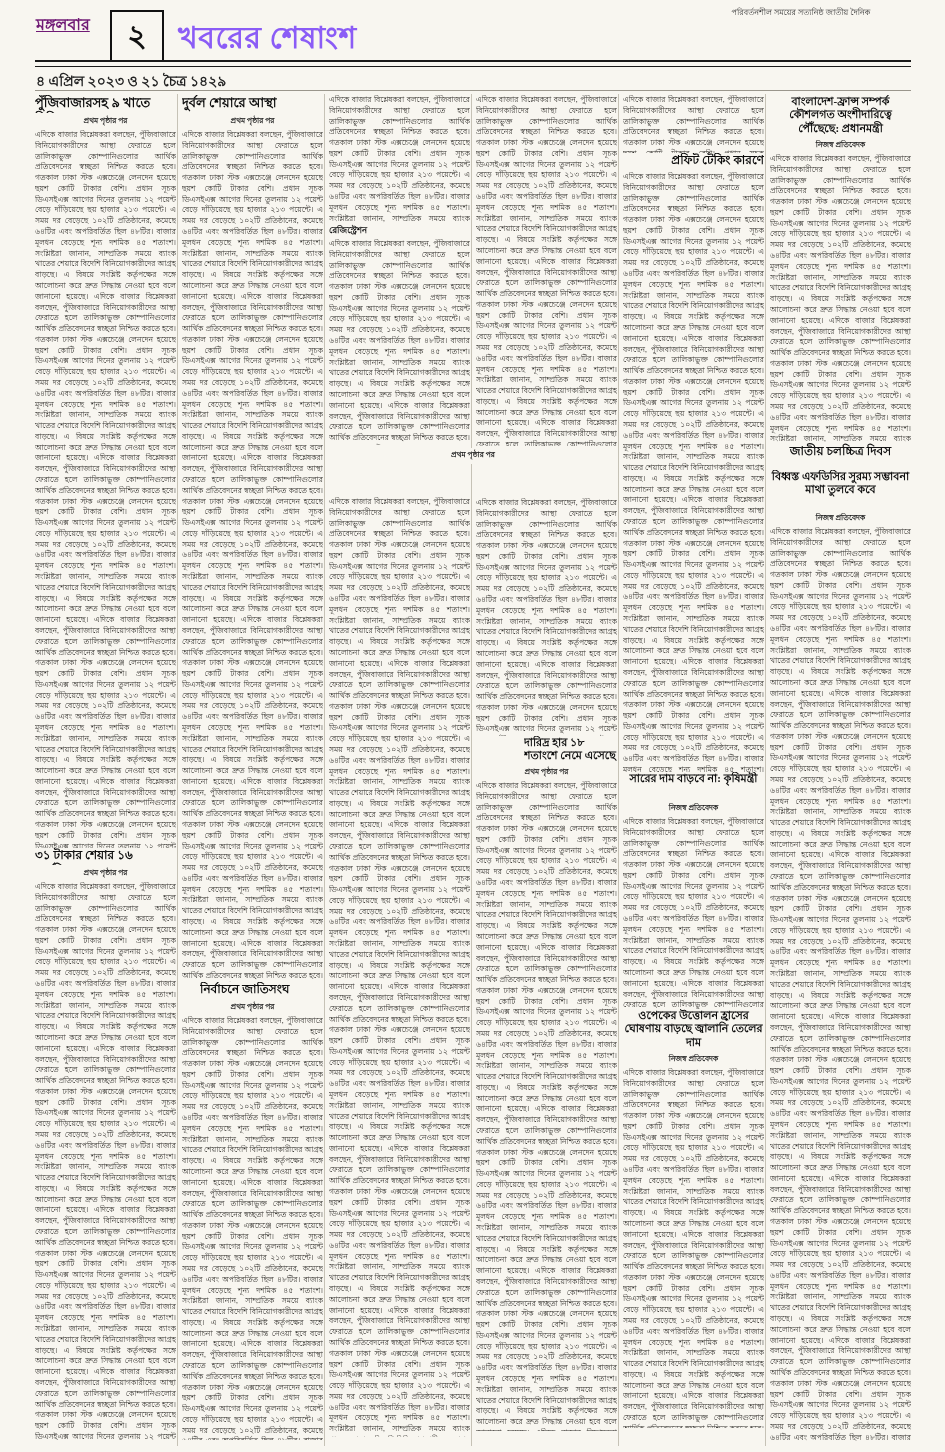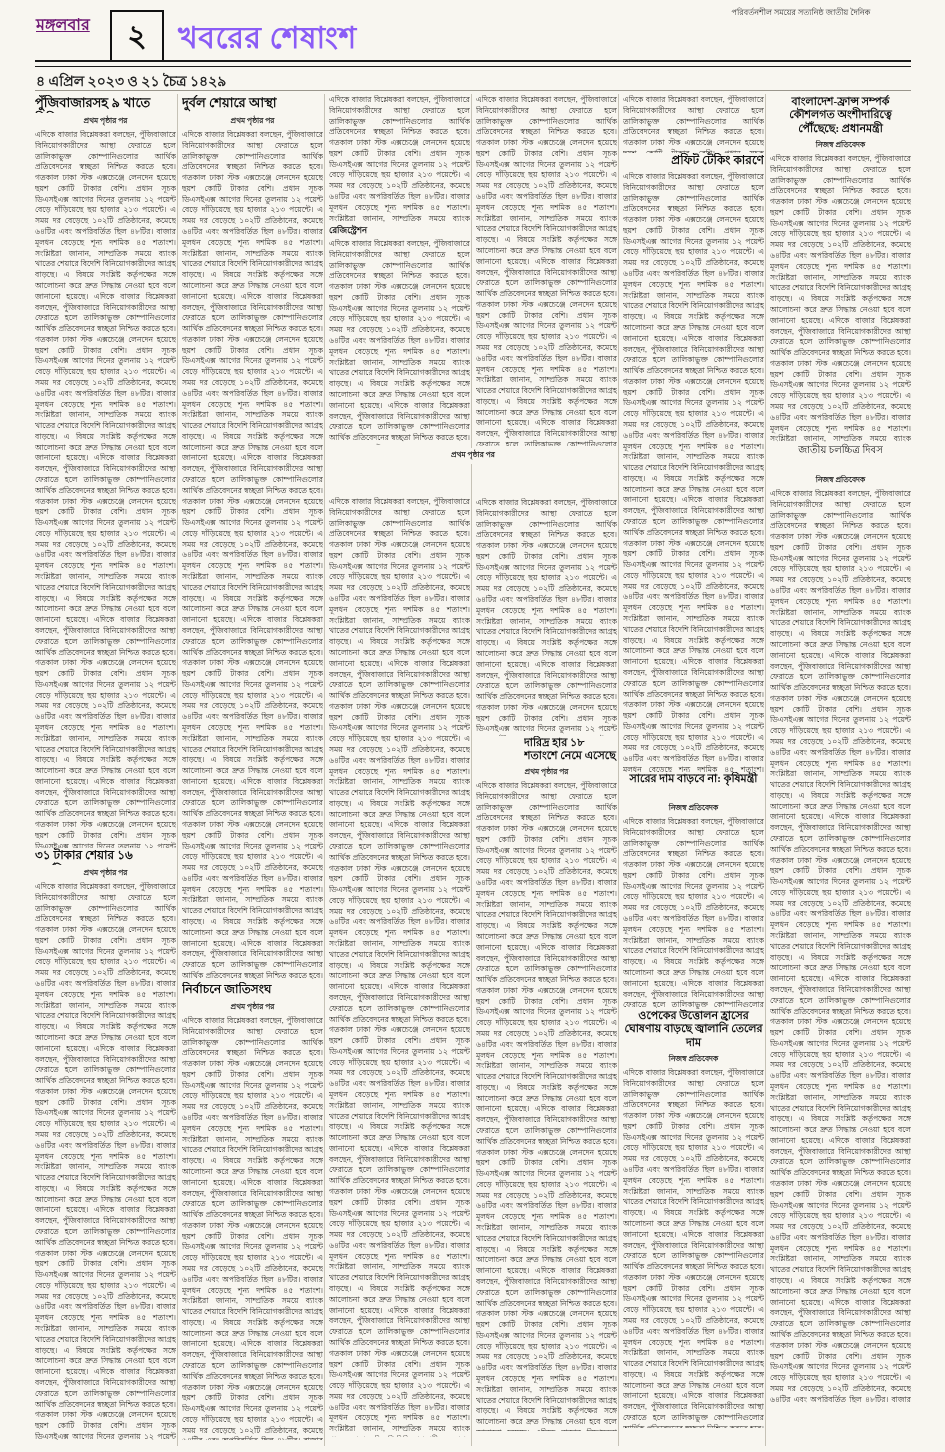--- a/index.html
+++ b/index.html
@@ -22,21 +22,21 @@
   .vrule{position:absolute;top:94px;height:1352px;width:1px;background:#c6c2b6;}
   .col{position:absolute;top:95px;width:141px;}
   .body-text{font-size:7.6px;line-height:1.42;text-align:justify;color:#33312d;overflow:hidden;
              font-family:"Liberation Serif","DejaVu Serif",serif;word-break:break-word;}
   .headline{font-weight:bold;color:#0c0c0c;line-height:1.22;overflow:hidden;margin:0 0 2px 0;}
   .hl-lg{font-size:13px;}
   .hl-md{font-size:12px;}
   .hl-sm{font-size:11px;}
   .cont-label,.byline{font-size:7.5px;font-weight:bold;text-align:center;color:#222;margin:1px 0 3px 0;}
   .subhead{font-size:8.5px;font-weight:bold;color:#111;margin:1px 0;}
-  .kicker{font-size:10px;font-weight:normal;text-align:center;color:#111;margin:0 0 15px 0;}
+  .kicker{font-size:12px;font-weight:bold;text-align:center;color:#111;margin:0 0 8px 0;}
   .span-heading{position:absolute;left:329px;width:288px;top:448px;text-align:center;background:#f8f6f0;}
   .center{text-align:center;}
 </style>
 </head>
 <body>
 
 <div class="page">
 
   <div class="weekday">মঙ্গলবার</div>
   <div class="pagebox">
@@ -62,21 +62,21 @@
     <div class="body-text" style="height:718px;">এদিকে বাজার বিশ্লেষকরা বলছেন, পুঁজিবাজারে বিনিয়োগকারীদের আস্থা ফেরাতে হলে তালিকাভুক্ত কোম্পানিগুলোর আর্থিক প্রতিবেদনের স্বচ্ছতা নিশ্চিত করতে হবে। গতকাল ঢাকা স্টক এক্সচেঞ্জে লেনদেন হয়েছে ছয়শ কোটি টাকার বেশি। প্রধান সূচক ডিএসইএক্স আগের দিনের তুলনায় ১২ পয়েন্ট বেড়ে দাঁড়িয়েছে ছয় হাজার ২১৩ পয়েন্টে। এ সময় দর বেড়েছে ১০২টি প্রতিষ্ঠানের, কমেছে ৬৪টির এবং অপরিবর্তিত ছিল ৪৮টির। বাজার মূলধন বেড়েছে শূন্য দশমিক ৪৫ শতাংশ। সংশ্লিষ্টরা জানান, সাম্প্রতিক সময়ে ব্যাংক খাতের শেয়ারে বিদেশি বিনিয়োগকারীদের আগ্রহ বাড়ছে। এ বিষয়ে সংশ্লিষ্ট কর্তৃপক্ষের সঙ্গে আলোচনা করে দ্রুত সিদ্ধান্ত নেওয়া হবে বলে জানানো হয়েছে। এদিকে বাজার বিশ্লেষকরা বলছেন, পুঁজিবাজারে বিনিয়োগকারীদের আস্থা ফেরাতে হলে তালিকাভুক্ত কোম্পানিগুলোর আর্থিক প্রতিবেদনের স্বচ্ছতা নিশ্চিত করতে হবে। গতকাল ঢাকা স্টক এক্সচেঞ্জে লেনদেন হয়েছে ছয়শ কোটি টাকার বেশি। প্রধান সূচক ডিএসইএক্স আগের দিনের তুলনায় ১২ পয়েন্ট বেড়ে দাঁড়িয়েছে ছয় হাজার ২১৩ পয়েন্টে। এ সময় দর বেড়েছে ১০২টি প্রতিষ্ঠানের, কমেছে ৬৪টির এবং অপরিবর্তিত ছিল ৪৮টির। বাজার মূলধন বেড়েছে শূন্য দশমিক ৪৫ শতাংশ। সংশ্লিষ্টরা জানান, সাম্প্রতিক সময়ে ব্যাংক খাতের শেয়ারে বিদেশি বিনিয়োগকারীদের আগ্রহ বাড়ছে। এ বিষয়ে সংশ্লিষ্ট কর্তৃপক্ষের সঙ্গে আলোচনা করে দ্রুত সিদ্ধান্ত নেওয়া হবে বলে জানানো হয়েছে। এদিকে বাজার বিশ্লেষকরা বলছেন, পুঁজিবাজারে বিনিয়োগকারীদের আস্থা ফেরাতে হলে তালিকাভুক্ত কোম্পানিগুলোর আর্থিক প্রতিবেদনের স্বচ্ছতা নিশ্চিত করতে হবে। গতকাল ঢাকা স্টক এক্সচেঞ্জে লেনদেন হয়েছে ছয়শ কোটি টাকার বেশি। প্রধান সূচক ডিএসইএক্স আগের দিনের তুলনায় ১২ পয়েন্ট বেড়ে দাঁড়িয়েছে ছয় হাজার ২১৩ পয়েন্টে। এ সময় দর বেড়েছে ১০২টি প্রতিষ্ঠানের, কমেছে ৬৪টির এবং অপরিবর্তিত ছিল ৪৮টির। বাজার মূলধন বেড়েছে শূন্য দশমিক ৪৫ শতাংশ। সংশ্লিষ্টরা জানান, সাম্প্রতিক সময়ে ব্যাংক খাতের শেয়ারে বিদেশি বিনিয়োগকারীদের আগ্রহ বাড়ছে। এ বিষয়ে সংশ্লিষ্ট কর্তৃপক্ষের সঙ্গে আলোচনা করে দ্রুত সিদ্ধান্ত নেওয়া হবে বলে জানানো হয়েছে। এদিকে বাজার বিশ্লেষকরা বলছেন, পুঁজিবাজারে বিনিয়োগকারীদের আস্থা ফেরাতে হলে তালিকাভুক্ত কোম্পানিগুলোর আর্থিক প্রতিবেদনের স্বচ্ছতা নিশ্চিত করতে হবে। গতকাল ঢাকা স্টক এক্সচেঞ্জে লেনদেন হয়েছে ছয়শ কোটি টাকার বেশি। প্রধান সূচক ডিএসইএক্স আগের দিনের তুলনায় ১২ পয়েন্ট বেড়ে দাঁড়িয়েছে ছয় হাজার ২১৩ পয়েন্টে। এ সময় দর বেড়েছে ১০২টি প্রতিষ্ঠানের, কমেছে ৬৪টির এবং অপরিবর্তিত ছিল ৪৮টির। বাজার মূলধন বেড়েছে শূন্য দশমিক ৪৫ শতাংশ। সংশ্লিষ্টরা জানান, সাম্প্রতিক সময়ে ব্যাংক খাতের শেয়ারে বিদেশি বিনিয়োগকারীদের আগ্রহ বাড়ছে। এ বিষয়ে সংশ্লিষ্ট কর্তৃপক্ষের সঙ্গে আলোচনা করে দ্রুত সিদ্ধান্ত নেওয়া হবে বলে জানানো হয়েছে। এদিকে বাজার বিশ্লেষকরা বলছেন, পুঁজিবাজারে বিনিয়োগকারীদের আস্থা ফেরাতে হলে তালিকাভুক্ত কোম্পানিগুলোর আর্থিক প্রতিবেদনের স্বচ্ছতা নিশ্চিত করতে হবে। গতকাল ঢাকা স্টক এক্সচেঞ্জে লেনদেন হয়েছে ছয়শ কোটি টাকার বেশি। প্রধান সূচক ডিএসইএক্স আগের দিনের তুলনায় ১২ পয়েন্ট বেড়ে দাঁড়িয়েছে ছয় হাজার ২১৩ পয়েন্টে। এ সময় দর বেড়েছে ১০২টি প্রতিষ্ঠানের, কমেছে ৬৪টির এবং অপরিবর্তিত ছিল ৪৮টির। বাজার মূলধন বেড়েছে শূন্য দশমিক ৪৫ শতাংশ। সংশ্লিষ্টরা জানান, সাম্প্রতিক সময়ে ব্যাংক খাতের শেয়ারে বিদেশি বিনিয়োগকারীদের আগ্রহ বাড়ছে। এ বিষয়ে সংশ্লিষ্ট কর্তৃপক্ষের সঙ্গে আলোচনা করে দ্রুত সিদ্ধান্ত নেওয়া হবে বলে জানানো হয়েছে।</div>
     <div class="headline hl-md" style="height:17px;">৩১ টাকার শেয়ার ১৬ কার্যদিবসে</div>
     <div class="cont-label">প্রথম পৃষ্ঠার পর</div>
     <div class="body-text" style="height:558px;">এদিকে বাজার বিশ্লেষকরা বলছেন, পুঁজিবাজারে বিনিয়োগকারীদের আস্থা ফেরাতে হলে তালিকাভুক্ত কোম্পানিগুলোর আর্থিক প্রতিবেদনের স্বচ্ছতা নিশ্চিত করতে হবে। গতকাল ঢাকা স্টক এক্সচেঞ্জে লেনদেন হয়েছে ছয়শ কোটি টাকার বেশি। প্রধান সূচক ডিএসইএক্স আগের দিনের তুলনায় ১২ পয়েন্ট বেড়ে দাঁড়িয়েছে ছয় হাজার ২১৩ পয়েন্টে। এ সময় দর বেড়েছে ১০২টি প্রতিষ্ঠানের, কমেছে ৬৪টির এবং অপরিবর্তিত ছিল ৪৮টির। বাজার মূলধন বেড়েছে শূন্য দশমিক ৪৫ শতাংশ। সংশ্লিষ্টরা জানান, সাম্প্রতিক সময়ে ব্যাংক খাতের শেয়ারে বিদেশি বিনিয়োগকারীদের আগ্রহ বাড়ছে। এ বিষয়ে সংশ্লিষ্ট কর্তৃপক্ষের সঙ্গে আলোচনা করে দ্রুত সিদ্ধান্ত নেওয়া হবে বলে জানানো হয়েছে। এদিকে বাজার বিশ্লেষকরা বলছেন, পুঁজিবাজারে বিনিয়োগকারীদের আস্থা ফেরাতে হলে তালিকাভুক্ত কোম্পানিগুলোর আর্থিক প্রতিবেদনের স্বচ্ছতা নিশ্চিত করতে হবে। গতকাল ঢাকা স্টক এক্সচেঞ্জে লেনদেন হয়েছে ছয়শ কোটি টাকার বেশি। প্রধান সূচক ডিএসইএক্স আগের দিনের তুলনায় ১২ পয়েন্ট বেড়ে দাঁড়িয়েছে ছয় হাজার ২১৩ পয়েন্টে। এ সময় দর বেড়েছে ১০২টি প্রতিষ্ঠানের, কমেছে ৬৪টির এবং অপরিবর্তিত ছিল ৪৮টির। বাজার মূলধন বেড়েছে শূন্য দশমিক ৪৫ শতাংশ। সংশ্লিষ্টরা জানান, সাম্প্রতিক সময়ে ব্যাংক খাতের শেয়ারে বিদেশি বিনিয়োগকারীদের আগ্রহ বাড়ছে। এ বিষয়ে সংশ্লিষ্ট কর্তৃপক্ষের সঙ্গে আলোচনা করে দ্রুত সিদ্ধান্ত নেওয়া হবে বলে জানানো হয়েছে। এদিকে বাজার বিশ্লেষকরা বলছেন, পুঁজিবাজারে বিনিয়োগকারীদের আস্থা ফেরাতে হলে তালিকাভুক্ত কোম্পানিগুলোর আর্থিক প্রতিবেদনের স্বচ্ছতা নিশ্চিত করতে হবে। গতকাল ঢাকা স্টক এক্সচেঞ্জে লেনদেন হয়েছে ছয়শ কোটি টাকার বেশি। প্রধান সূচক ডিএসইএক্স আগের দিনের তুলনায় ১২ পয়েন্ট বেড়ে দাঁড়িয়েছে ছয় হাজার ২১৩ পয়েন্টে। এ সময় দর বেড়েছে ১০২টি প্রতিষ্ঠানের, কমেছে ৬৪টির এবং অপরিবর্তিত ছিল ৪৮টির। বাজার মূলধন বেড়েছে শূন্য দশমিক ৪৫ শতাংশ। সংশ্লিষ্টরা জানান, সাম্প্রতিক সময়ে ব্যাংক খাতের শেয়ারে বিদেশি বিনিয়োগকারীদের আগ্রহ বাড়ছে। এ বিষয়ে সংশ্লিষ্ট কর্তৃপক্ষের সঙ্গে আলোচনা করে দ্রুত সিদ্ধান্ত নেওয়া হবে বলে জানানো হয়েছে। এদিকে বাজার বিশ্লেষকরা বলছেন, পুঁজিবাজারে বিনিয়োগকারীদের আস্থা ফেরাতে হলে তালিকাভুক্ত কোম্পানিগুলোর আর্থিক প্রতিবেদনের স্বচ্ছতা নিশ্চিত করতে হবে। গতকাল ঢাকা স্টক এক্সচেঞ্জে লেনদেন হয়েছে ছয়শ কোটি টাকার বেশি। প্রধান সূচক ডিএসইএক্স আগের দিনের তুলনায় ১২ পয়েন্ট বেড়ে দাঁড়িয়েছে ছয় হাজার ২১৩ পয়েন্টে। এ সময় দর বেড়েছে ১০২টি প্রতিষ্ঠানের, কমেছে ৬৪টির এবং অপরিবর্তিত ছিল ৪৮টির। বাজার মূলধন বেড়েছে শূন্য দশমিক ৪৫ শতাংশ। সংশ্লিষ্টরা জানান, সাম্প্রতিক সময়ে ব্যাংক খাতের শেয়ারে বিদেশি বিনিয়োগকারীদের আগ্রহ বাড়ছে। এ বিষয়ে সংশ্লিষ্ট কর্তৃপক্ষের সঙ্গে আলোচনা করে দ্রুত সিদ্ধান্ত নেওয়া হবে বলে জানানো হয়েছে।</div>
   </div>
 
   <div class="col" style="left:182px">
     <div class="headline hl-lg" style="height:18px;">দুর্বল শেয়ারে আস্থা</div>
     <div class="cont-label">প্রথম পৃষ্ঠার পর</div>
     <div class="body-text" style="height:852px;">এদিকে বাজার বিশ্লেষকরা বলছেন, পুঁজিবাজারে বিনিয়োগকারীদের আস্থা ফেরাতে হলে তালিকাভুক্ত কোম্পানিগুলোর আর্থিক প্রতিবেদনের স্বচ্ছতা নিশ্চিত করতে হবে। গতকাল ঢাকা স্টক এক্সচেঞ্জে লেনদেন হয়েছে ছয়শ কোটি টাকার বেশি। প্রধান সূচক ডিএসইএক্স আগের দিনের তুলনায় ১২ পয়েন্ট বেড়ে দাঁড়িয়েছে ছয় হাজার ২১৩ পয়েন্টে। এ সময় দর বেড়েছে ১০২টি প্রতিষ্ঠানের, কমেছে ৬৪টির এবং অপরিবর্তিত ছিল ৪৮টির। বাজার মূলধন বেড়েছে শূন্য দশমিক ৪৫ শতাংশ। সংশ্লিষ্টরা জানান, সাম্প্রতিক সময়ে ব্যাংক খাতের শেয়ারে বিদেশি বিনিয়োগকারীদের আগ্রহ বাড়ছে। এ বিষয়ে সংশ্লিষ্ট কর্তৃপক্ষের সঙ্গে আলোচনা করে দ্রুত সিদ্ধান্ত নেওয়া হবে বলে জানানো হয়েছে। এদিকে বাজার বিশ্লেষকরা বলছেন, পুঁজিবাজারে বিনিয়োগকারীদের আস্থা ফেরাতে হলে তালিকাভুক্ত কোম্পানিগুলোর আর্থিক প্রতিবেদনের স্বচ্ছতা নিশ্চিত করতে হবে। গতকাল ঢাকা স্টক এক্সচেঞ্জে লেনদেন হয়েছে ছয়শ কোটি টাকার বেশি। প্রধান সূচক ডিএসইএক্স আগের দিনের তুলনায় ১২ পয়েন্ট বেড়ে দাঁড়িয়েছে ছয় হাজার ২১৩ পয়েন্টে। এ সময় দর বেড়েছে ১০২টি প্রতিষ্ঠানের, কমেছে ৬৪টির এবং অপরিবর্তিত ছিল ৪৮টির। বাজার মূলধন বেড়েছে শূন্য দশমিক ৪৫ শতাংশ। সংশ্লিষ্টরা জানান, সাম্প্রতিক সময়ে ব্যাংক খাতের শেয়ারে বিদেশি বিনিয়োগকারীদের আগ্রহ বাড়ছে। এ বিষয়ে সংশ্লিষ্ট কর্তৃপক্ষের সঙ্গে আলোচনা করে দ্রুত সিদ্ধান্ত নেওয়া হবে বলে জানানো হয়েছে। এদিকে বাজার বিশ্লেষকরা বলছেন, পুঁজিবাজারে বিনিয়োগকারীদের আস্থা ফেরাতে হলে তালিকাভুক্ত কোম্পানিগুলোর আর্থিক প্রতিবেদনের স্বচ্ছতা নিশ্চিত করতে হবে। গতকাল ঢাকা স্টক এক্সচেঞ্জে লেনদেন হয়েছে ছয়শ কোটি টাকার বেশি। প্রধান সূচক ডিএসইএক্স আগের দিনের তুলনায় ১২ পয়েন্ট বেড়ে দাঁড়িয়েছে ছয় হাজার ২১৩ পয়েন্টে। এ সময় দর বেড়েছে ১০২টি প্রতিষ্ঠানের, কমেছে ৬৪টির এবং অপরিবর্তিত ছিল ৪৮টির। বাজার মূলধন বেড়েছে শূন্য দশমিক ৪৫ শতাংশ। সংশ্লিষ্টরা জানান, সাম্প্রতিক সময়ে ব্যাংক খাতের শেয়ারে বিদেশি বিনিয়োগকারীদের আগ্রহ বাড়ছে। এ বিষয়ে সংশ্লিষ্ট কর্তৃপক্ষের সঙ্গে আলোচনা করে দ্রুত সিদ্ধান্ত নেওয়া হবে বলে জানানো হয়েছে। এদিকে বাজার বিশ্লেষকরা বলছেন, পুঁজিবাজারে বিনিয়োগকারীদের আস্থা ফেরাতে হলে তালিকাভুক্ত কোম্পানিগুলোর আর্থিক প্রতিবেদনের স্বচ্ছতা নিশ্চিত করতে হবে। গতকাল ঢাকা স্টক এক্সচেঞ্জে লেনদেন হয়েছে ছয়শ কোটি টাকার বেশি। প্রধান সূচক ডিএসইএক্স আগের দিনের তুলনায় ১২ পয়েন্ট বেড়ে দাঁড়িয়েছে ছয় হাজার ২১৩ পয়েন্টে। এ সময় দর বেড়েছে ১০২টি প্রতিষ্ঠানের, কমেছে ৬৪টির এবং অপরিবর্তিত ছিল ৪৮টির। বাজার মূলধন বেড়েছে শূন্য দশমিক ৪৫ শতাংশ। সংশ্লিষ্টরা জানান, সাম্প্রতিক সময়ে ব্যাংক খাতের শেয়ারে বিদেশি বিনিয়োগকারীদের আগ্রহ বাড়ছে। এ বিষয়ে সংশ্লিষ্ট কর্তৃপক্ষের সঙ্গে আলোচনা করে দ্রুত সিদ্ধান্ত নেওয়া হবে বলে জানানো হয়েছে। এদিকে বাজার বিশ্লেষকরা বলছেন, পুঁজিবাজারে বিনিয়োগকারীদের আস্থা ফেরাতে হলে তালিকাভুক্ত কোম্পানিগুলোর আর্থিক প্রতিবেদনের স্বচ্ছতা নিশ্চিত করতে হবে। গতকাল ঢাকা স্টক এক্সচেঞ্জে লেনদেন হয়েছে ছয়শ কোটি টাকার বেশি। প্রধান সূচক ডিএসইএক্স আগের দিনের তুলনায় ১২ পয়েন্ট বেড়ে দাঁড়িয়েছে ছয় হাজার ২১৩ পয়েন্টে। এ সময় দর বেড়েছে ১০২টি প্রতিষ্ঠানের, কমেছে ৬৪টির এবং অপরিবর্তিত ছিল ৪৮টির। বাজার মূলধন বেড়েছে শূন্য দশমিক ৪৫ শতাংশ। সংশ্লিষ্টরা জানান, সাম্প্রতিক সময়ে ব্যাংক খাতের শেয়ারে বিদেশি বিনিয়োগকারীদের আগ্রহ বাড়ছে। এ বিষয়ে সংশ্লিষ্ট কর্তৃপক্ষের সঙ্গে আলোচনা করে দ্রুত সিদ্ধান্ত নেওয়া হবে বলে জানানো হয়েছে। এদিকে বাজার বিশ্লেষকরা বলছেন, পুঁজিবাজারে বিনিয়োগকারীদের আস্থা ফেরাতে হলে তালিকাভুক্ত কোম্পানিগুলোর আর্থিক প্রতিবেদনের স্বচ্ছতা নিশ্চিত করতে হবে। গতকাল ঢাকা স্টক এক্সচেঞ্জে লেনদেন হয়েছে ছয়শ কোটি টাকার বেশি। প্রধান সূচক ডিএসইএক্স আগের দিনের তুলনায় ১২ পয়েন্ট বেড়ে দাঁড়িয়েছে ছয় হাজার ২১৩ পয়েন্টে। এ সময় দর বেড়েছে ১০২টি প্রতিষ্ঠানের, কমেছে ৬৪টির এবং অপরিবর্তিত ছিল ৪৮টির। বাজার মূলধন বেড়েছে শূন্য দশমিক ৪৫ শতাংশ। সংশ্লিষ্টরা জানান, সাম্প্রতিক সময়ে ব্যাংক খাতের শেয়ারে বিদেশি বিনিয়োগকারীদের আগ্রহ বাড়ছে। এ বিষয়ে সংশ্লিষ্ট কর্তৃপক্ষের সঙ্গে আলোচনা করে দ্রুত সিদ্ধান্ত নেওয়া হবে বলে জানানো হয়েছে।</div>
-    <div class="headline hl-md" style="height:17px;">নির্বাচনে জাতিসংঘ</div>
+    <div class="headline hl-md" style="height:17px;margin-left:18px;">নির্বাচনে জাতিসংঘ</div>
     <div class="cont-label">প্রথম পৃষ্ঠার পর</div>
     <div class="body-text" style="height:424px;">এদিকে বাজার বিশ্লেষকরা বলছেন, পুঁজিবাজারে বিনিয়োগকারীদের আস্থা ফেরাতে হলে তালিকাভুক্ত কোম্পানিগুলোর আর্থিক প্রতিবেদনের স্বচ্ছতা নিশ্চিত করতে হবে। গতকাল ঢাকা স্টক এক্সচেঞ্জে লেনদেন হয়েছে ছয়শ কোটি টাকার বেশি। প্রধান সূচক ডিএসইএক্স আগের দিনের তুলনায় ১২ পয়েন্ট বেড়ে দাঁড়িয়েছে ছয় হাজার ২১৩ পয়েন্টে। এ সময় দর বেড়েছে ১০২টি প্রতিষ্ঠানের, কমেছে ৬৪টির এবং অপরিবর্তিত ছিল ৪৮টির। বাজার মূলধন বেড়েছে শূন্য দশমিক ৪৫ শতাংশ। সংশ্লিষ্টরা জানান, সাম্প্রতিক সময়ে ব্যাংক খাতের শেয়ারে বিদেশি বিনিয়োগকারীদের আগ্রহ বাড়ছে। এ বিষয়ে সংশ্লিষ্ট কর্তৃপক্ষের সঙ্গে আলোচনা করে দ্রুত সিদ্ধান্ত নেওয়া হবে বলে জানানো হয়েছে। এদিকে বাজার বিশ্লেষকরা বলছেন, পুঁজিবাজারে বিনিয়োগকারীদের আস্থা ফেরাতে হলে তালিকাভুক্ত কোম্পানিগুলোর আর্থিক প্রতিবেদনের স্বচ্ছতা নিশ্চিত করতে হবে। গতকাল ঢাকা স্টক এক্সচেঞ্জে লেনদেন হয়েছে ছয়শ কোটি টাকার বেশি। প্রধান সূচক ডিএসইএক্স আগের দিনের তুলনায় ১২ পয়েন্ট বেড়ে দাঁড়িয়েছে ছয় হাজার ২১৩ পয়েন্টে। এ সময় দর বেড়েছে ১০২টি প্রতিষ্ঠানের, কমেছে ৬৪টির এবং অপরিবর্তিত ছিল ৪৮টির। বাজার মূলধন বেড়েছে শূন্য দশমিক ৪৫ শতাংশ। সংশ্লিষ্টরা জানান, সাম্প্রতিক সময়ে ব্যাংক খাতের শেয়ারে বিদেশি বিনিয়োগকারীদের আগ্রহ বাড়ছে। এ বিষয়ে সংশ্লিষ্ট কর্তৃপক্ষের সঙ্গে আলোচনা করে দ্রুত সিদ্ধান্ত নেওয়া হবে বলে জানানো হয়েছে। এদিকে বাজার বিশ্লেষকরা বলছেন, পুঁজিবাজারে বিনিয়োগকারীদের আস্থা ফেরাতে হলে তালিকাভুক্ত কোম্পানিগুলোর আর্থিক প্রতিবেদনের স্বচ্ছতা নিশ্চিত করতে হবে। গতকাল ঢাকা স্টক এক্সচেঞ্জে লেনদেন হয়েছে ছয়শ কোটি টাকার বেশি। প্রধান সূচক ডিএসইএক্স আগের দিনের তুলনায় ১২ পয়েন্ট বেড়ে দাঁড়িয়েছে ছয় হাজার ২১৩ পয়েন্টে। এ সময় দর বেড়েছে ১০২টি প্রতিষ্ঠানের, কমেছে ৬৪টির এবং অপরিবর্তিত ছিল ৪৮টির। বাজার মূলধন বেড়েছে শূন্য দশমিক ৪৫ শতাংশ। সংশ্লিষ্টরা জানান, সাম্প্রতিক সময়ে ব্যাংক খাতের শেয়ারে বিদেশি বিনিয়োগকারীদের আগ্রহ বাড়ছে। এ বিষয়ে সংশ্লিষ্ট কর্তৃপক্ষের সঙ্গে আলোচনা করে দ্রুত সিদ্ধান্ত নেওয়া হবে বলে জানানো হয়েছে।</div>
   </div>
 
   <div class="col" style="left:329px">
     <div class="body-text" style="height:128px;">এদিকে বাজার বিশ্লেষকরা বলছেন, পুঁজিবাজারে বিনিয়োগকারীদের আস্থা ফেরাতে হলে তালিকাভুক্ত কোম্পানিগুলোর আর্থিক প্রতিবেদনের স্বচ্ছতা নিশ্চিত করতে হবে। গতকাল ঢাকা স্টক এক্সচেঞ্জে লেনদেন হয়েছে ছয়শ কোটি টাকার বেশি। প্রধান সূচক ডিএসইএক্স আগের দিনের তুলনায় ১২ পয়েন্ট বেড়ে দাঁড়িয়েছে ছয় হাজার ২১৩ পয়েন্টে। এ সময় দর বেড়েছে ১০২টি প্রতিষ্ঠানের, কমেছে ৬৪টির এবং অপরিবর্তিত ছিল ৪৮টির। বাজার মূলধন বেড়েছে শূন্য দশমিক ৪৫ শতাংশ। সংশ্লিষ্টরা জানান, সাম্প্রতিক সময়ে ব্যাংক খাতের শেয়ারে বিদেশি বিনিয়োগকারীদের আগ্রহ বাড়ছে। এ বিষয়ে সংশ্লিষ্ট কর্তৃপক্ষের সঙ্গে আলোচনা করে দ্রুত সিদ্ধান্ত নেওয়া হবে বলে জানানো হয়েছে।</div>
     <div class="subhead">রেজিস্ট্রেশন</div>
     <div class="body-text" style="height:206px;">এদিকে বাজার বিশ্লেষকরা বলছেন, পুঁজিবাজারে বিনিয়োগকারীদের আস্থা ফেরাতে হলে তালিকাভুক্ত কোম্পানিগুলোর আর্থিক প্রতিবেদনের স্বচ্ছতা নিশ্চিত করতে হবে। গতকাল ঢাকা স্টক এক্সচেঞ্জে লেনদেন হয়েছে ছয়শ কোটি টাকার বেশি। প্রধান সূচক ডিএসইএক্স আগের দিনের তুলনায় ১২ পয়েন্ট বেড়ে দাঁড়িয়েছে ছয় হাজার ২১৩ পয়েন্টে। এ সময় দর বেড়েছে ১০২টি প্রতিষ্ঠানের, কমেছে ৬৪টির এবং অপরিবর্তিত ছিল ৪৮টির। বাজার মূলধন বেড়েছে শূন্য দশমিক ৪৫ শতাংশ। সংশ্লিষ্টরা জানান, সাম্প্রতিক সময়ে ব্যাংক খাতের শেয়ারে বিদেশি বিনিয়োগকারীদের আগ্রহ বাড়ছে। এ বিষয়ে সংশ্লিষ্ট কর্তৃপক্ষের সঙ্গে আলোচনা করে দ্রুত সিদ্ধান্ত নেওয়া হবে বলে জানানো হয়েছে। এদিকে বাজার বিশ্লেষকরা বলছেন, পুঁজিবাজারে বিনিয়োগকারীদের আস্থা ফেরাতে হলে তালিকাভুক্ত কোম্পানিগুলোর আর্থিক প্রতিবেদনের স্বচ্ছতা নিশ্চিত করতে হবে। গতকাল ঢাকা স্টক এক্সচেঞ্জে লেনদেন হয়েছে ছয়শ কোটি টাকার বেশি। প্রধান সূচক ডিএসইএক্স আগের দিনের তুলনায় ১২ পয়েন্ট বেড়ে দাঁড়িয়েছে ছয় হাজার ২১৩ পয়েন্টে। এ সময় দর বেড়েছে ১০২টি প্রতিষ্ঠানের, কমেছে ৬৪টির এবং অপরিবর্তিত ছিল ৪৮টির। বাজার মূলধন বেড়েছে শূন্য দশমিক ৪৫ শতাংশ। সংশ্লিষ্টরা জানান, সাম্প্রতিক সময়ে ব্যাংক খাতের শেয়ারে বিদেশি বিনিয়োগকারীদের আগ্রহ বাড়ছে। এ বিষয়ে সংশ্লিষ্ট কর্তৃপক্ষের সঙ্গে আলোচনা করে দ্রুত সিদ্ধান্ত নেওয়া হবে বলে জানানো হয়েছে।</div>
     <div style="height:52px;"></div>
     <div class="body-text" style="height:940px;">এদিকে বাজার বিশ্লেষকরা বলছেন, পুঁজিবাজারে বিনিয়োগকারীদের আস্থা ফেরাতে হলে তালিকাভুক্ত কোম্পানিগুলোর আর্থিক প্রতিবেদনের স্বচ্ছতা নিশ্চিত করতে হবে। গতকাল ঢাকা স্টক এক্সচেঞ্জে লেনদেন হয়েছে ছয়শ কোটি টাকার বেশি। প্রধান সূচক ডিএসইএক্স আগের দিনের তুলনায় ১২ পয়েন্ট বেড়ে দাঁড়িয়েছে ছয় হাজার ২১৩ পয়েন্টে। এ সময় দর বেড়েছে ১০২টি প্রতিষ্ঠানের, কমেছে ৬৪টির এবং অপরিবর্তিত ছিল ৪৮টির। বাজার মূলধন বেড়েছে শূন্য দশমিক ৪৫ শতাংশ। সংশ্লিষ্টরা জানান, সাম্প্রতিক সময়ে ব্যাংক খাতের শেয়ারে বিদেশি বিনিয়োগকারীদের আগ্রহ বাড়ছে। এ বিষয়ে সংশ্লিষ্ট কর্তৃপক্ষের সঙ্গে আলোচনা করে দ্রুত সিদ্ধান্ত নেওয়া হবে বলে জানানো হয়েছে। এদিকে বাজার বিশ্লেষকরা বলছেন, পুঁজিবাজারে বিনিয়োগকারীদের আস্থা ফেরাতে হলে তালিকাভুক্ত কোম্পানিগুলোর আর্থিক প্রতিবেদনের স্বচ্ছতা নিশ্চিত করতে হবে। গতকাল ঢাকা স্টক এক্সচেঞ্জে লেনদেন হয়েছে ছয়শ কোটি টাকার বেশি। প্রধান সূচক ডিএসইএক্স আগের দিনের তুলনায় ১২ পয়েন্ট বেড়ে দাঁড়িয়েছে ছয় হাজার ২১৩ পয়েন্টে। এ সময় দর বেড়েছে ১০২টি প্রতিষ্ঠানের, কমেছে ৬৪টির এবং অপরিবর্তিত ছিল ৪৮টির। বাজার মূলধন বেড়েছে শূন্য দশমিক ৪৫ শতাংশ। সংশ্লিষ্টরা জানান, সাম্প্রতিক সময়ে ব্যাংক খাতের শেয়ারে বিদেশি বিনিয়োগকারীদের আগ্রহ বাড়ছে। এ বিষয়ে সংশ্লিষ্ট কর্তৃপক্ষের সঙ্গে আলোচনা করে দ্রুত সিদ্ধান্ত নেওয়া হবে বলে জানানো হয়েছে। এদিকে বাজার বিশ্লেষকরা বলছেন, পুঁজিবাজারে বিনিয়োগকারীদের আস্থা ফেরাতে হলে তালিকাভুক্ত কোম্পানিগুলোর আর্থিক প্রতিবেদনের স্বচ্ছতা নিশ্চিত করতে হবে। গতকাল ঢাকা স্টক এক্সচেঞ্জে লেনদেন হয়েছে ছয়শ কোটি টাকার বেশি। প্রধান সূচক ডিএসইএক্স আগের দিনের তুলনায় ১২ পয়েন্ট বেড়ে দাঁড়িয়েছে ছয় হাজার ২১৩ পয়েন্টে। এ সময় দর বেড়েছে ১০২টি প্রতিষ্ঠানের, কমেছে ৬৪টির এবং অপরিবর্তিত ছিল ৪৮টির। বাজার মূলধন বেড়েছে শূন্য দশমিক ৪৫ শতাংশ। সংশ্লিষ্টরা জানান, সাম্প্রতিক সময়ে ব্যাংক খাতের শেয়ারে বিদেশি বিনিয়োগকারীদের আগ্রহ বাড়ছে। এ বিষয়ে সংশ্লিষ্ট কর্তৃপক্ষের সঙ্গে আলোচনা করে দ্রুত সিদ্ধান্ত নেওয়া হবে বলে জানানো হয়েছে। এদিকে বাজার বিশ্লেষকরা বলছেন, পুঁজিবাজারে বিনিয়োগকারীদের আস্থা ফেরাতে হলে তালিকাভুক্ত কোম্পানিগুলোর আর্থিক প্রতিবেদনের স্বচ্ছতা নিশ্চিত করতে হবে। গতকাল ঢাকা স্টক এক্সচেঞ্জে লেনদেন হয়েছে ছয়শ কোটি টাকার বেশি। প্রধান সূচক ডিএসইএক্স আগের দিনের তুলনায় ১২ পয়েন্ট বেড়ে দাঁড়িয়েছে ছয় হাজার ২১৩ পয়েন্টে। এ সময় দর বেড়েছে ১০২টি প্রতিষ্ঠানের, কমেছে ৬৪টির এবং অপরিবর্তিত ছিল ৪৮টির। বাজার মূলধন বেড়েছে শূন্য দশমিক ৪৫ শতাংশ। সংশ্লিষ্টরা জানান, সাম্প্রতিক সময়ে ব্যাংক খাতের শেয়ারে বিদেশি বিনিয়োগকারীদের আগ্রহ বাড়ছে। এ বিষয়ে সংশ্লিষ্ট কর্তৃপক্ষের সঙ্গে আলোচনা করে দ্রুত সিদ্ধান্ত নেওয়া হবে বলে জানানো হয়েছে। এদিকে বাজার বিশ্লেষকরা বলছেন, পুঁজিবাজারে বিনিয়োগকারীদের আস্থা ফেরাতে হলে তালিকাভুক্ত কোম্পানিগুলোর আর্থিক প্রতিবেদনের স্বচ্ছতা নিশ্চিত করতে হবে। গতকাল ঢাকা স্টক এক্সচেঞ্জে লেনদেন হয়েছে ছয়শ কোটি টাকার বেশি। প্রধান সূচক ডিএসইএক্স আগের দিনের তুলনায় ১২ পয়েন্ট বেড়ে দাঁড়িয়েছে ছয় হাজার ২১৩ পয়েন্টে। এ সময় দর বেড়েছে ১০২টি প্রতিষ্ঠানের, কমেছে ৬৪টির এবং অপরিবর্তিত ছিল ৪৮টির। বাজার মূলধন বেড়েছে শূন্য দশমিক ৪৫ শতাংশ। সংশ্লিষ্টরা জানান, সাম্প্রতিক সময়ে ব্যাংক খাতের শেয়ারে বিদেশি বিনিয়োগকারীদের আগ্রহ বাড়ছে। এ বিষয়ে সংশ্লিষ্ট কর্তৃপক্ষের সঙ্গে আলোচনা করে দ্রুত সিদ্ধান্ত নেওয়া হবে বলে জানানো হয়েছে। এদিকে বাজার বিশ্লেষকরা বলছেন, পুঁজিবাজারে বিনিয়োগকারীদের আস্থা ফেরাতে হলে তালিকাভুক্ত কোম্পানিগুলোর আর্থিক প্রতিবেদনের স্বচ্ছতা নিশ্চিত করতে হবে। গতকাল ঢাকা স্টক এক্সচেঞ্জে লেনদেন হয়েছে ছয়শ কোটি টাকার বেশি। প্রধান সূচক ডিএসইএক্স আগের দিনের তুলনায় ১২ পয়েন্ট বেড়ে দাঁড়িয়েছে ছয় হাজার ২১৩ পয়েন্টে। এ সময় দর বেড়েছে ১০২টি প্রতিষ্ঠানের, কমেছে ৬৪টির এবং অপরিবর্তিত ছিল ৪৮টির। বাজার মূলধন বেড়েছে শূন্য দশমিক ৪৫ শতাংশ। সংশ্লিষ্টরা জানান, সাম্প্রতিক সময়ে ব্যাংক খাতের শেয়ারে বিদেশি বিনিয়োগকারীদের আগ্রহ বাড়ছে। এ বিষয়ে সংশ্লিষ্ট কর্তৃপক্ষের সঙ্গে আলোচনা করে দ্রুত সিদ্ধান্ত নেওয়া হবে বলে জানানো হয়েছে। এদিকে বাজার বিশ্লেষকরা বলছেন, পুঁজিবাজারে বিনিয়োগকারীদের আস্থা ফেরাতে হলে তালিকাভুক্ত কোম্পানিগুলোর আর্থিক প্রতিবেদনের স্বচ্ছতা নিশ্চিত করতে হবে। গতকাল ঢাকা স্টক এক্সচেঞ্জে লেনদেন হয়েছে ছয়শ কোটি টাকার বেশি। প্রধান সূচক ডিএসইএক্স আগের দিনের তুলনায় ১২ পয়েন্ট বেড়ে দাঁড়িয়েছে ছয় হাজার ২১৩ পয়েন্টে। এ সময় দর বেড়েছে ১০২টি প্রতিষ্ঠানের, কমেছে ৬৪টির এবং অপরিবর্তিত ছিল ৪৮টির। বাজার মূলধন বেড়েছে শূন্য দশমিক ৪৫ শতাংশ। সংশ্লিষ্টরা জানান, সাম্প্রতিক সময়ে ব্যাংক খাতের শেয়ারে বিদেশি বিনিয়োগকারীদের আগ্রহ বাড়ছে। এ বিষয়ে সংশ্লিষ্ট কর্তৃপক্ষের সঙ্গে আলোচনা করে দ্রুত সিদ্ধান্ত নেওয়া হবে বলে জানানো হয়েছে।</div>
@@ -101,20 +101,21 @@
     <div class="headline hl-sm center" style="height:42px;">ওপেকের উত্তোলন হ্রাসের ঘোষণায় বাড়ছে জ্বালানি তেলের দাম</div>
     <div class="byline">নিজস্ব প্রতিবেদক</div>
     <div class="body-text" style="height:360px;">এদিকে বাজার বিশ্লেষকরা বলছেন, পুঁজিবাজারে বিনিয়োগকারীদের আস্থা ফেরাতে হলে তালিকাভুক্ত কোম্পানিগুলোর আর্থিক প্রতিবেদনের স্বচ্ছতা নিশ্চিত করতে হবে। গতকাল ঢাকা স্টক এক্সচেঞ্জে লেনদেন হয়েছে ছয়শ কোটি টাকার বেশি। প্রধান সূচক ডিএসইএক্স আগের দিনের তুলনায় ১২ পয়েন্ট বেড়ে দাঁড়িয়েছে ছয় হাজার ২১৩ পয়েন্টে। এ সময় দর বেড়েছে ১০২টি প্রতিষ্ঠানের, কমেছে ৬৪টির এবং অপরিবর্তিত ছিল ৪৮টির। বাজার মূলধন বেড়েছে শূন্য দশমিক ৪৫ শতাংশ। সংশ্লিষ্টরা জানান, সাম্প্রতিক সময়ে ব্যাংক খাতের শেয়ারে বিদেশি বিনিয়োগকারীদের আগ্রহ বাড়ছে। এ বিষয়ে সংশ্লিষ্ট কর্তৃপক্ষের সঙ্গে আলোচনা করে দ্রুত সিদ্ধান্ত নেওয়া হবে বলে জানানো হয়েছে। এদিকে বাজার বিশ্লেষকরা বলছেন, পুঁজিবাজারে বিনিয়োগকারীদের আস্থা ফেরাতে হলে তালিকাভুক্ত কোম্পানিগুলোর আর্থিক প্রতিবেদনের স্বচ্ছতা নিশ্চিত করতে হবে। গতকাল ঢাকা স্টক এক্সচেঞ্জে লেনদেন হয়েছে ছয়শ কোটি টাকার বেশি। প্রধান সূচক ডিএসইএক্স আগের দিনের তুলনায় ১২ পয়েন্ট বেড়ে দাঁড়িয়েছে ছয় হাজার ২১৩ পয়েন্টে। এ সময় দর বেড়েছে ১০২টি প্রতিষ্ঠানের, কমেছে ৬৪টির এবং অপরিবর্তিত ছিল ৪৮টির। বাজার মূলধন বেড়েছে শূন্য দশমিক ৪৫ শতাংশ। সংশ্লিষ্টরা জানান, সাম্প্রতিক সময়ে ব্যাংক খাতের শেয়ারে বিদেশি বিনিয়োগকারীদের আগ্রহ বাড়ছে। এ বিষয়ে সংশ্লিষ্ট কর্তৃপক্ষের সঙ্গে আলোচনা করে দ্রুত সিদ্ধান্ত নেওয়া হবে বলে জানানো হয়েছে। এদিকে বাজার বিশ্লেষকরা বলছেন, পুঁজিবাজারে বিনিয়োগকারীদের আস্থা ফেরাতে হলে তালিকাভুক্ত কোম্পানিগুলোর আর্থিক প্রতিবেদনের স্বচ্ছতা নিশ্চিত করতে হবে। গতকাল ঢাকা স্টক এক্সচেঞ্জে লেনদেন হয়েছে ছয়শ কোটি টাকার বেশি। প্রধান সূচক ডিএসইএক্স আগের দিনের তুলনায় ১২ পয়েন্ট বেড়ে দাঁড়িয়েছে ছয় হাজার ২১৩ পয়েন্টে। এ সময় দর বেড়েছে ১০২টি প্রতিষ্ঠানের, কমেছে ৬৪টির এবং অপরিবর্তিত ছিল ৪৮টির। বাজার মূলধন বেড়েছে শূন্য দশমিক ৪৫ শতাংশ। সংশ্লিষ্টরা জানান, সাম্প্রতিক সময়ে ব্যাংক খাতের শেয়ারে বিদেশি বিনিয়োগকারীদের আগ্রহ বাড়ছে। এ বিষয়ে সংশ্লিষ্ট কর্তৃপক্ষের সঙ্গে আলোচনা করে দ্রুত সিদ্ধান্ত নেওয়া হবে বলে জানানো হয়েছে।</div>
   </div>
 
   <div class="col" style="left:770px">
     <div class="headline hl-sm center" style="height:42px;">বাংলাদেশ-ফ্রান্স সম্পর্ক কৌশলগত অংশীদারিত্বে পৌঁছেছে: প্রধানমন্ত্রী</div>
     <div class="byline">নিজস্ব প্রতিবেদক</div>
     <div class="body-text" style="height:288px;">এদিকে বাজার বিশ্লেষকরা বলছেন, পুঁজিবাজারে বিনিয়োগকারীদের আস্থা ফেরাতে হলে তালিকাভুক্ত কোম্পানিগুলোর আর্থিক প্রতিবেদনের স্বচ্ছতা নিশ্চিত করতে হবে। গতকাল ঢাকা স্টক এক্সচেঞ্জে লেনদেন হয়েছে ছয়শ কোটি টাকার বেশি। প্রধান সূচক ডিএসইএক্স আগের দিনের তুলনায় ১২ পয়েন্ট বেড়ে দাঁড়িয়েছে ছয় হাজার ২১৩ পয়েন্টে। এ সময় দর বেড়েছে ১০২টি প্রতিষ্ঠানের, কমেছে ৬৪টির এবং অপরিবর্তিত ছিল ৪৮টির। বাজার মূলধন বেড়েছে শূন্য দশমিক ৪৫ শতাংশ। সংশ্লিষ্টরা জানান, সাম্প্রতিক সময়ে ব্যাংক খাতের শেয়ারে বিদেশি বিনিয়োগকারীদের আগ্রহ বাড়ছে। এ বিষয়ে সংশ্লিষ্ট কর্তৃপক্ষের সঙ্গে আলোচনা করে দ্রুত সিদ্ধান্ত নেওয়া হবে বলে জানানো হয়েছে। এদিকে বাজার বিশ্লেষকরা বলছেন, পুঁজিবাজারে বিনিয়োগকারীদের আস্থা ফেরাতে হলে তালিকাভুক্ত কোম্পানিগুলোর আর্থিক প্রতিবেদনের স্বচ্ছতা নিশ্চিত করতে হবে। গতকাল ঢাকা স্টক এক্সচেঞ্জে লেনদেন হয়েছে ছয়শ কোটি টাকার বেশি। প্রধান সূচক ডিএসইএক্স আগের দিনের তুলনায় ১২ পয়েন্ট বেড়ে দাঁড়িয়েছে ছয় হাজার ২১৩ পয়েন্টে। এ সময় দর বেড়েছে ১০২টি প্রতিষ্ঠানের, কমেছে ৬৪টির এবং অপরিবর্তিত ছিল ৪৮টির। বাজার মূলধন বেড়েছে শূন্য দশমিক ৪৫ শতাংশ। সংশ্লিষ্টরা জানান, সাম্প্রতিক সময়ে ব্যাংক খাতের শেয়ারে বিদেশি বিনিয়োগকারীদের আগ্রহ বাড়ছে। এ বিষয়ে সংশ্লিষ্ট কর্তৃপক্ষের সঙ্গে আলোচনা করে দ্রুত সিদ্ধান্ত নেওয়া হবে বলে জানানো হয়েছে।</div>
     <div class="kicker">জাতীয় চলচ্চিত্র দিবস</div>
+    <div class="headline hl-sm center" style="height:40px;">বিধ্বস্ত এফডিসির সুরম্য সম্ভাবনা মাথা তুলবে কবে</div>
     <div class="byline">নিজস্ব প্রতিবেদক</div>
     <div class="body-text" style="height:915px;">এদিকে বাজার বিশ্লেষকরা বলছেন, পুঁজিবাজারে বিনিয়োগকারীদের আস্থা ফেরাতে হলে তালিকাভুক্ত কোম্পানিগুলোর আর্থিক প্রতিবেদনের স্বচ্ছতা নিশ্চিত করতে হবে। গতকাল ঢাকা স্টক এক্সচেঞ্জে লেনদেন হয়েছে ছয়শ কোটি টাকার বেশি। প্রধান সূচক ডিএসইএক্স আগের দিনের তুলনায় ১২ পয়েন্ট বেড়ে দাঁড়িয়েছে ছয় হাজার ২১৩ পয়েন্টে। এ সময় দর বেড়েছে ১০২টি প্রতিষ্ঠানের, কমেছে ৬৪টির এবং অপরিবর্তিত ছিল ৪৮টির। বাজার মূলধন বেড়েছে শূন্য দশমিক ৪৫ শতাংশ। সংশ্লিষ্টরা জানান, সাম্প্রতিক সময়ে ব্যাংক খাতের শেয়ারে বিদেশি বিনিয়োগকারীদের আগ্রহ বাড়ছে। এ বিষয়ে সংশ্লিষ্ট কর্তৃপক্ষের সঙ্গে আলোচনা করে দ্রুত সিদ্ধান্ত নেওয়া হবে বলে জানানো হয়েছে। এদিকে বাজার বিশ্লেষকরা বলছেন, পুঁজিবাজারে বিনিয়োগকারীদের আস্থা ফেরাতে হলে তালিকাভুক্ত কোম্পানিগুলোর আর্থিক প্রতিবেদনের স্বচ্ছতা নিশ্চিত করতে হবে। গতকাল ঢাকা স্টক এক্সচেঞ্জে লেনদেন হয়েছে ছয়শ কোটি টাকার বেশি। প্রধান সূচক ডিএসইএক্স আগের দিনের তুলনায় ১২ পয়েন্ট বেড়ে দাঁড়িয়েছে ছয় হাজার ২১৩ পয়েন্টে। এ সময় দর বেড়েছে ১০২টি প্রতিষ্ঠানের, কমেছে ৬৪টির এবং অপরিবর্তিত ছিল ৪৮টির। বাজার মূলধন বেড়েছে শূন্য দশমিক ৪৫ শতাংশ। সংশ্লিষ্টরা জানান, সাম্প্রতিক সময়ে ব্যাংক খাতের শেয়ারে বিদেশি বিনিয়োগকারীদের আগ্রহ বাড়ছে। এ বিষয়ে সংশ্লিষ্ট কর্তৃপক্ষের সঙ্গে আলোচনা করে দ্রুত সিদ্ধান্ত নেওয়া হবে বলে জানানো হয়েছে। এদিকে বাজার বিশ্লেষকরা বলছেন, পুঁজিবাজারে বিনিয়োগকারীদের আস্থা ফেরাতে হলে তালিকাভুক্ত কোম্পানিগুলোর আর্থিক প্রতিবেদনের স্বচ্ছতা নিশ্চিত করতে হবে। গতকাল ঢাকা স্টক এক্সচেঞ্জে লেনদেন হয়েছে ছয়শ কোটি টাকার বেশি। প্রধান সূচক ডিএসইএক্স আগের দিনের তুলনায় ১২ পয়েন্ট বেড়ে দাঁড়িয়েছে ছয় হাজার ২১৩ পয়েন্টে। এ সময় দর বেড়েছে ১০২টি প্রতিষ্ঠানের, কমেছে ৬৪টির এবং অপরিবর্তিত ছিল ৪৮টির। বাজার মূলধন বেড়েছে শূন্য দশমিক ৪৫ শতাংশ। সংশ্লিষ্টরা জানান, সাম্প্রতিক সময়ে ব্যাংক খাতের শেয়ারে বিদেশি বিনিয়োগকারীদের আগ্রহ বাড়ছে। এ বিষয়ে সংশ্লিষ্ট কর্তৃপক্ষের সঙ্গে আলোচনা করে দ্রুত সিদ্ধান্ত নেওয়া হবে বলে জানানো হয়েছে। এদিকে বাজার বিশ্লেষকরা বলছেন, পুঁজিবাজারে বিনিয়োগকারীদের আস্থা ফেরাতে হলে তালিকাভুক্ত কোম্পানিগুলোর আর্থিক প্রতিবেদনের স্বচ্ছতা নিশ্চিত করতে হবে। গতকাল ঢাকা স্টক এক্সচেঞ্জে লেনদেন হয়েছে ছয়শ কোটি টাকার বেশি। প্রধান সূচক ডিএসইএক্স আগের দিনের তুলনায় ১২ পয়েন্ট বেড়ে দাঁড়িয়েছে ছয় হাজার ২১৩ পয়েন্টে। এ সময় দর বেড়েছে ১০২টি প্রতিষ্ঠানের, কমেছে ৬৪টির এবং অপরিবর্তিত ছিল ৪৮টির। বাজার মূলধন বেড়েছে শূন্য দশমিক ৪৫ শতাংশ। সংশ্লিষ্টরা জানান, সাম্প্রতিক সময়ে ব্যাংক খাতের শেয়ারে বিদেশি বিনিয়োগকারীদের আগ্রহ বাড়ছে। এ বিষয়ে সংশ্লিষ্ট কর্তৃপক্ষের সঙ্গে আলোচনা করে দ্রুত সিদ্ধান্ত নেওয়া হবে বলে জানানো হয়েছে। এদিকে বাজার বিশ্লেষকরা বলছেন, পুঁজিবাজারে বিনিয়োগকারীদের আস্থা ফেরাতে হলে তালিকাভুক্ত কোম্পানিগুলোর আর্থিক প্রতিবেদনের স্বচ্ছতা নিশ্চিত করতে হবে। গতকাল ঢাকা স্টক এক্সচেঞ্জে লেনদেন হয়েছে ছয়শ কোটি টাকার বেশি। প্রধান সূচক ডিএসইএক্স আগের দিনের তুলনায় ১২ পয়েন্ট বেড়ে দাঁড়িয়েছে ছয় হাজার ২১৩ পয়েন্টে। এ সময় দর বেড়েছে ১০২টি প্রতিষ্ঠানের, কমেছে ৬৪টির এবং অপরিবর্তিত ছিল ৪৮টির। বাজার মূলধন বেড়েছে শূন্য দশমিক ৪৫ শতাংশ। সংশ্লিষ্টরা জানান, সাম্প্রতিক সময়ে ব্যাংক খাতের শেয়ারে বিদেশি বিনিয়োগকারীদের আগ্রহ বাড়ছে। এ বিষয়ে সংশ্লিষ্ট কর্তৃপক্ষের সঙ্গে আলোচনা করে দ্রুত সিদ্ধান্ত নেওয়া হবে বলে জানানো হয়েছে। এদিকে বাজার বিশ্লেষকরা বলছেন, পুঁজিবাজারে বিনিয়োগকারীদের আস্থা ফেরাতে হলে তালিকাভুক্ত কোম্পানিগুলোর আর্থিক প্রতিবেদনের স্বচ্ছতা নিশ্চিত করতে হবে। গতকাল ঢাকা স্টক এক্সচেঞ্জে লেনদেন হয়েছে ছয়শ কোটি টাকার বেশি। প্রধান সূচক ডিএসইএক্স আগের দিনের তুলনায় ১২ পয়েন্ট বেড়ে দাঁড়িয়েছে ছয় হাজার ২১৩ পয়েন্টে। এ সময় দর বেড়েছে ১০২টি প্রতিষ্ঠানের, কমেছে ৬৪টির এবং অপরিবর্তিত ছিল ৪৮টির। বাজার মূলধন বেড়েছে শূন্য দশমিক ৪৫ শতাংশ। সংশ্লিষ্টরা জানান, সাম্প্রতিক সময়ে ব্যাংক খাতের শেয়ারে বিদেশি বিনিয়োগকারীদের আগ্রহ বাড়ছে। এ বিষয়ে সংশ্লিষ্ট কর্তৃপক্ষের সঙ্গে আলোচনা করে দ্রুত সিদ্ধান্ত নেওয়া হবে বলে জানানো হয়েছে। এদিকে বাজার বিশ্লেষকরা বলছেন, পুঁজিবাজারে বিনিয়োগকারীদের আস্থা ফেরাতে হলে তালিকাভুক্ত কোম্পানিগুলোর আর্থিক প্রতিবেদনের স্বচ্ছতা নিশ্চিত করতে হবে। গতকাল ঢাকা স্টক এক্সচেঞ্জে লেনদেন হয়েছে ছয়শ কোটি টাকার বেশি। প্রধান সূচক ডিএসইএক্স আগের দিনের তুলনায় ১২ পয়েন্ট বেড়ে দাঁড়িয়েছে ছয় হাজার ২১৩ পয়েন্টে। এ সময় দর বেড়েছে ১০২টি প্রতিষ্ঠানের, কমেছে ৬৪টির এবং অপরিবর্তিত ছিল ৪৮টির। বাজার মূলধন বেড়েছে শূন্য দশমিক ৪৫ শতাংশ। সংশ্লিষ্টরা জানান, সাম্প্রতিক সময়ে ব্যাংক খাতের শেয়ারে বিদেশি বিনিয়োগকারীদের আগ্রহ বাড়ছে। এ বিষয়ে সংশ্লিষ্ট কর্তৃপক্ষের সঙ্গে আলোচনা করে দ্রুত সিদ্ধান্ত নেওয়া হবে বলে জানানো হয়েছে।</div>
   </div>
 
   <div class="span-heading">
     <div class="cont-label">প্রথম পৃষ্ঠার পর</div>
   </div>
 
 </div>
 

